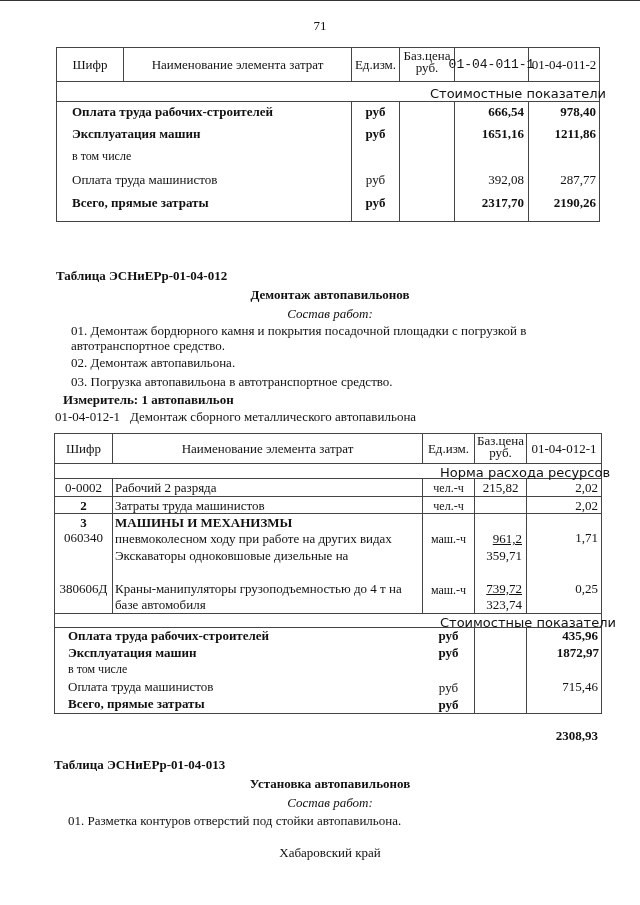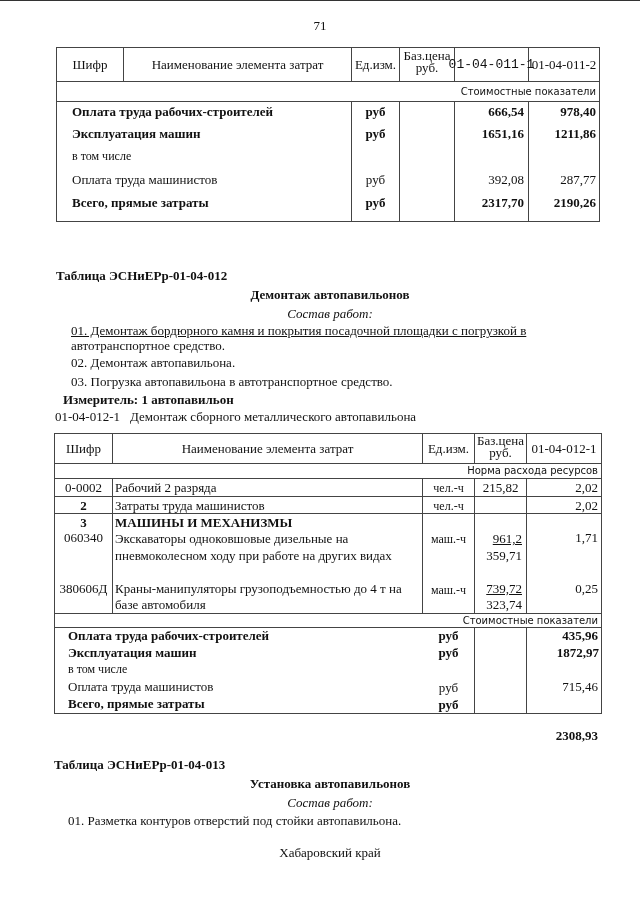--- a/index.html
+++ b/index.html
@@ -4,21 +4,21 @@
 <style>
   html, body { margin: 0; padding: 0; background: #ffffff; }
   body { width: 640px; height: 905px; position: relative; overflow: hidden;
          font-family: "Liberation Serif", "DejaVu Serif", serif; color: #111; font-size: 13px; }
   .topline { position: absolute; left: 0; top: 0; width: 640px; height: 1px; background: #333; }
   .abs { position: absolute; white-space: nowrap; }
   .b { font-weight: bold; }
   .i { font-style: italic; }
   .c { text-align: center; }
   .r { text-align: right; }
-  .sans { font-family: "DejaVu Sans", "Liberation Sans", sans-serif; font-size: 10px; }
+  .sans { font-family: "DejaVu Sans", "Liberation Sans", sans-serif; font-size: 13px; }
   .hl { position: absolute; height: 1px; background: #444; }
   .vl { position: absolute; width: 1px; background: #444; }
   .cell { position: absolute; display: flex; align-items: center; white-space: nowrap; }
   .cell.c { justify-content: center; }
   .hdr2 { line-height: 12px; text-align: center; }
   u { text-decoration: underline; }
   sup { font-size: 8px; }
 </style>
 </head>
 <body>
@@ -83,21 +83,21 @@
     <div class="abs b" style="left:72px;top:195px;">Всего, прямые затраты</div>
     <div class="abs b c" style="left:352px;width:47px;top:195px;">руб</div>
     <div class="abs b r" style="left:455px;width:69px;top:195px;">2317,70</div>
     <div class="abs b r" style="left:529px;width:67px;top:195px;">2190,26</div>
   </div>
 </div>
 
 <div class="abs b" style="left:56px;top:268px;">Таблица  ЭСНиЕРр-01-04-012</div>
 <div class="abs b" style="left:0;width:660px;top:287px;text-align:center;">Демонтаж автопавильонов</div>
 <div class="abs i" style="left:0;width:660px;top:306px;text-align:center;">Состав работ:</div>
-<div class="abs" style="left:71px;top:323px;text-decoration:underline;">01. Демонтаж бордюрного камня и покрытия посадочной площадки с погрузкой в</div>
+<div class="abs" style="left:71px;top:323px;">01. Демонтаж бордюрного камня и покрытия посадочной площадки с погрузкой в</div>
 <div class="abs" style="left:71px;top:338px;">автотранспортное средство.</div>
 <div class="abs" style="left:71px;top:355px;">02. Демонтаж автопавильона.</div>
 <div class="abs" style="left:71px;top:374px;">03. Погрузка автопавильона в автотранспортное средство.</div>
 <div class="abs b" style="left:63px;top:392px;text-align:right;">Измеритель: 1 автопавильон</div>
 <div class="abs" style="left:55px;top:409px;">01-04-012-1</div>
 <div class="abs" style="left:130px;top:409px;">Демонтаж сборного металлического автопавильона</div>
 
 <div>
 
   <div class="hl" style="left:54px;top:433px;width:547px;"></div>
@@ -146,22 +146,22 @@
     <div class="abs c" style="left:423px;width:51px;top:499px;font-size:12px;">чел.-ч</div>
     <div class="abs r" style="left:527px;width:71px;top:498px;">2,02</div>
   </div>
   <div>
     <div class="abs c b" style="left:55px;width:57px;top:515px;">3</div>
     <div class="abs b" style="left:115px;top:515px;">МАШИНЫ И МЕХАНИЗМЫ</div>
   </div>
   <div>
     <div class="abs c" style="left:55px;width:57px;top:530px;">060340</div>
     <div class="abs" style="left:115px;top:530px;line-height:17px;">
+      <div>пневмоколесном ходу при работе на других видах</div>
       <div>Экскаваторы одноковшовые дизельные на</div>
-      <div>пневмоколесном ходу при работе на других видах</div>
     </div>
     <div class="abs c" style="left:423px;width:51px;top:532px;font-size:12px;">маш.-ч</div>
     <div class="abs r" style="left:475px;width:47px;top:530px;line-height:17px;">
       <div><u>961,2</u></div>
       <div>359,71</div>
     </div>
     <div class="abs r" style="left:527px;width:71px;top:530px;">1,71</div>
   </div>
   <div>
     <div class="abs c" style="left:55px;width:57px;top:581px;text-align:center;">380606Д</div>

